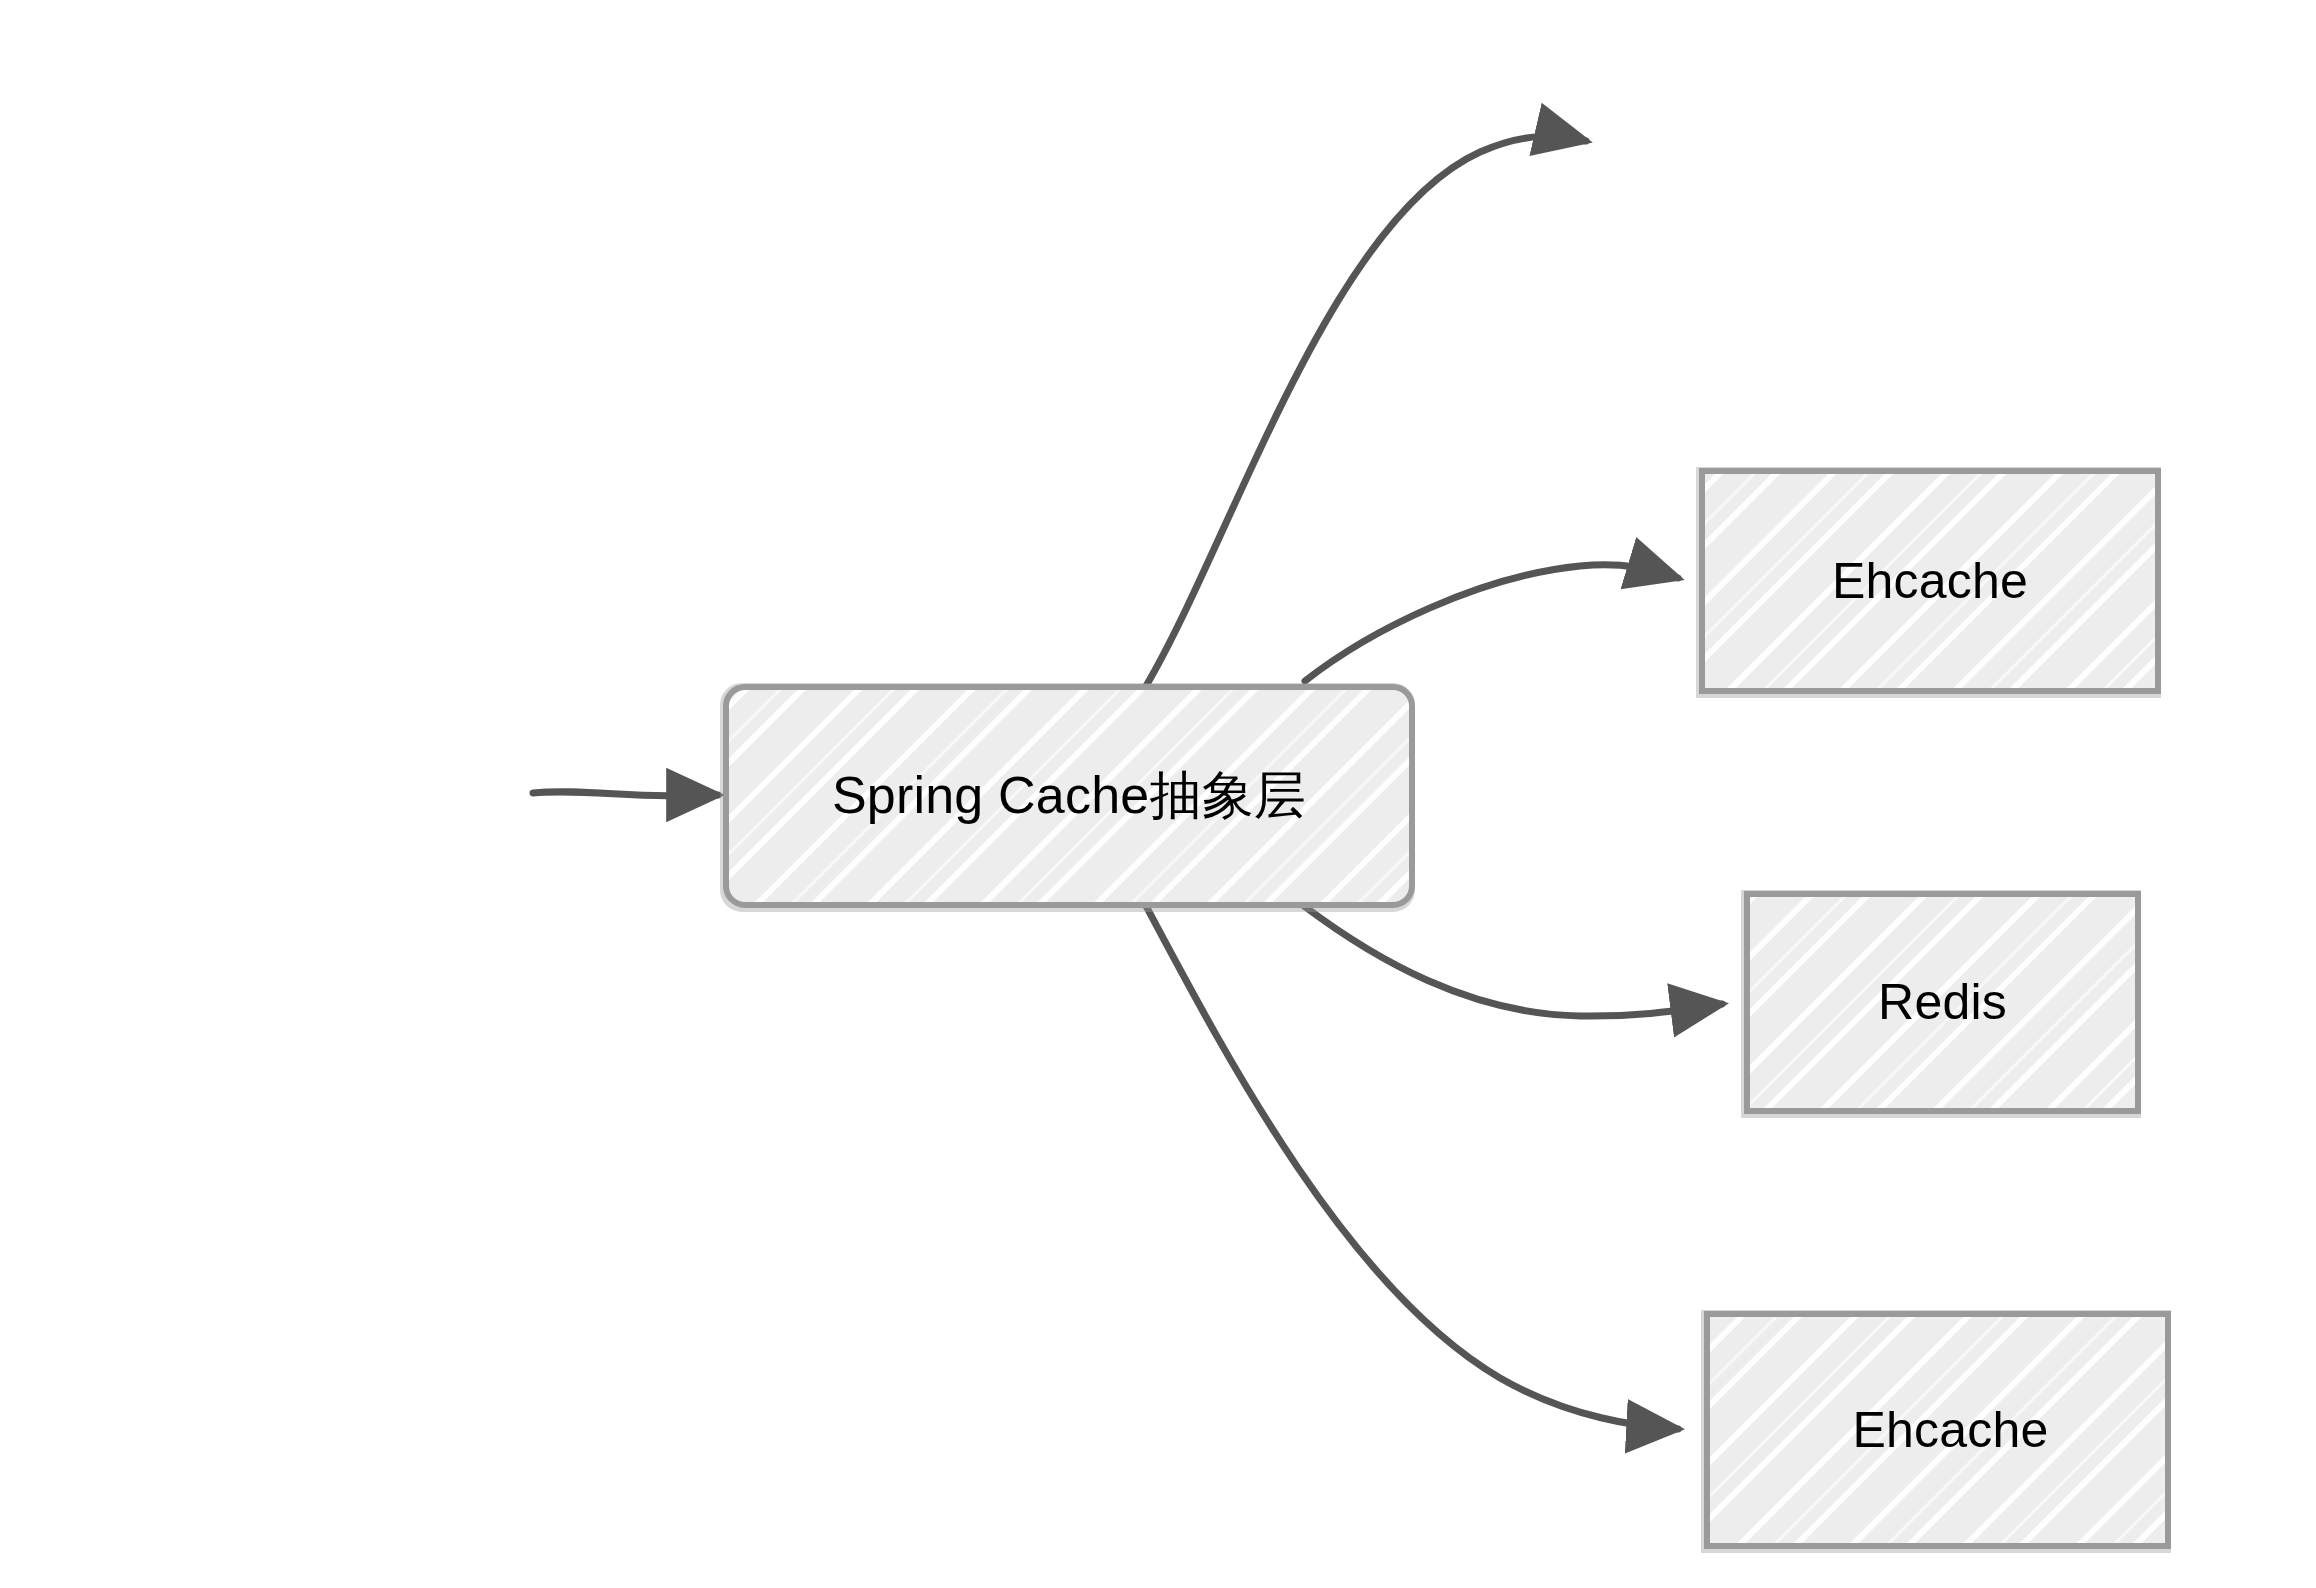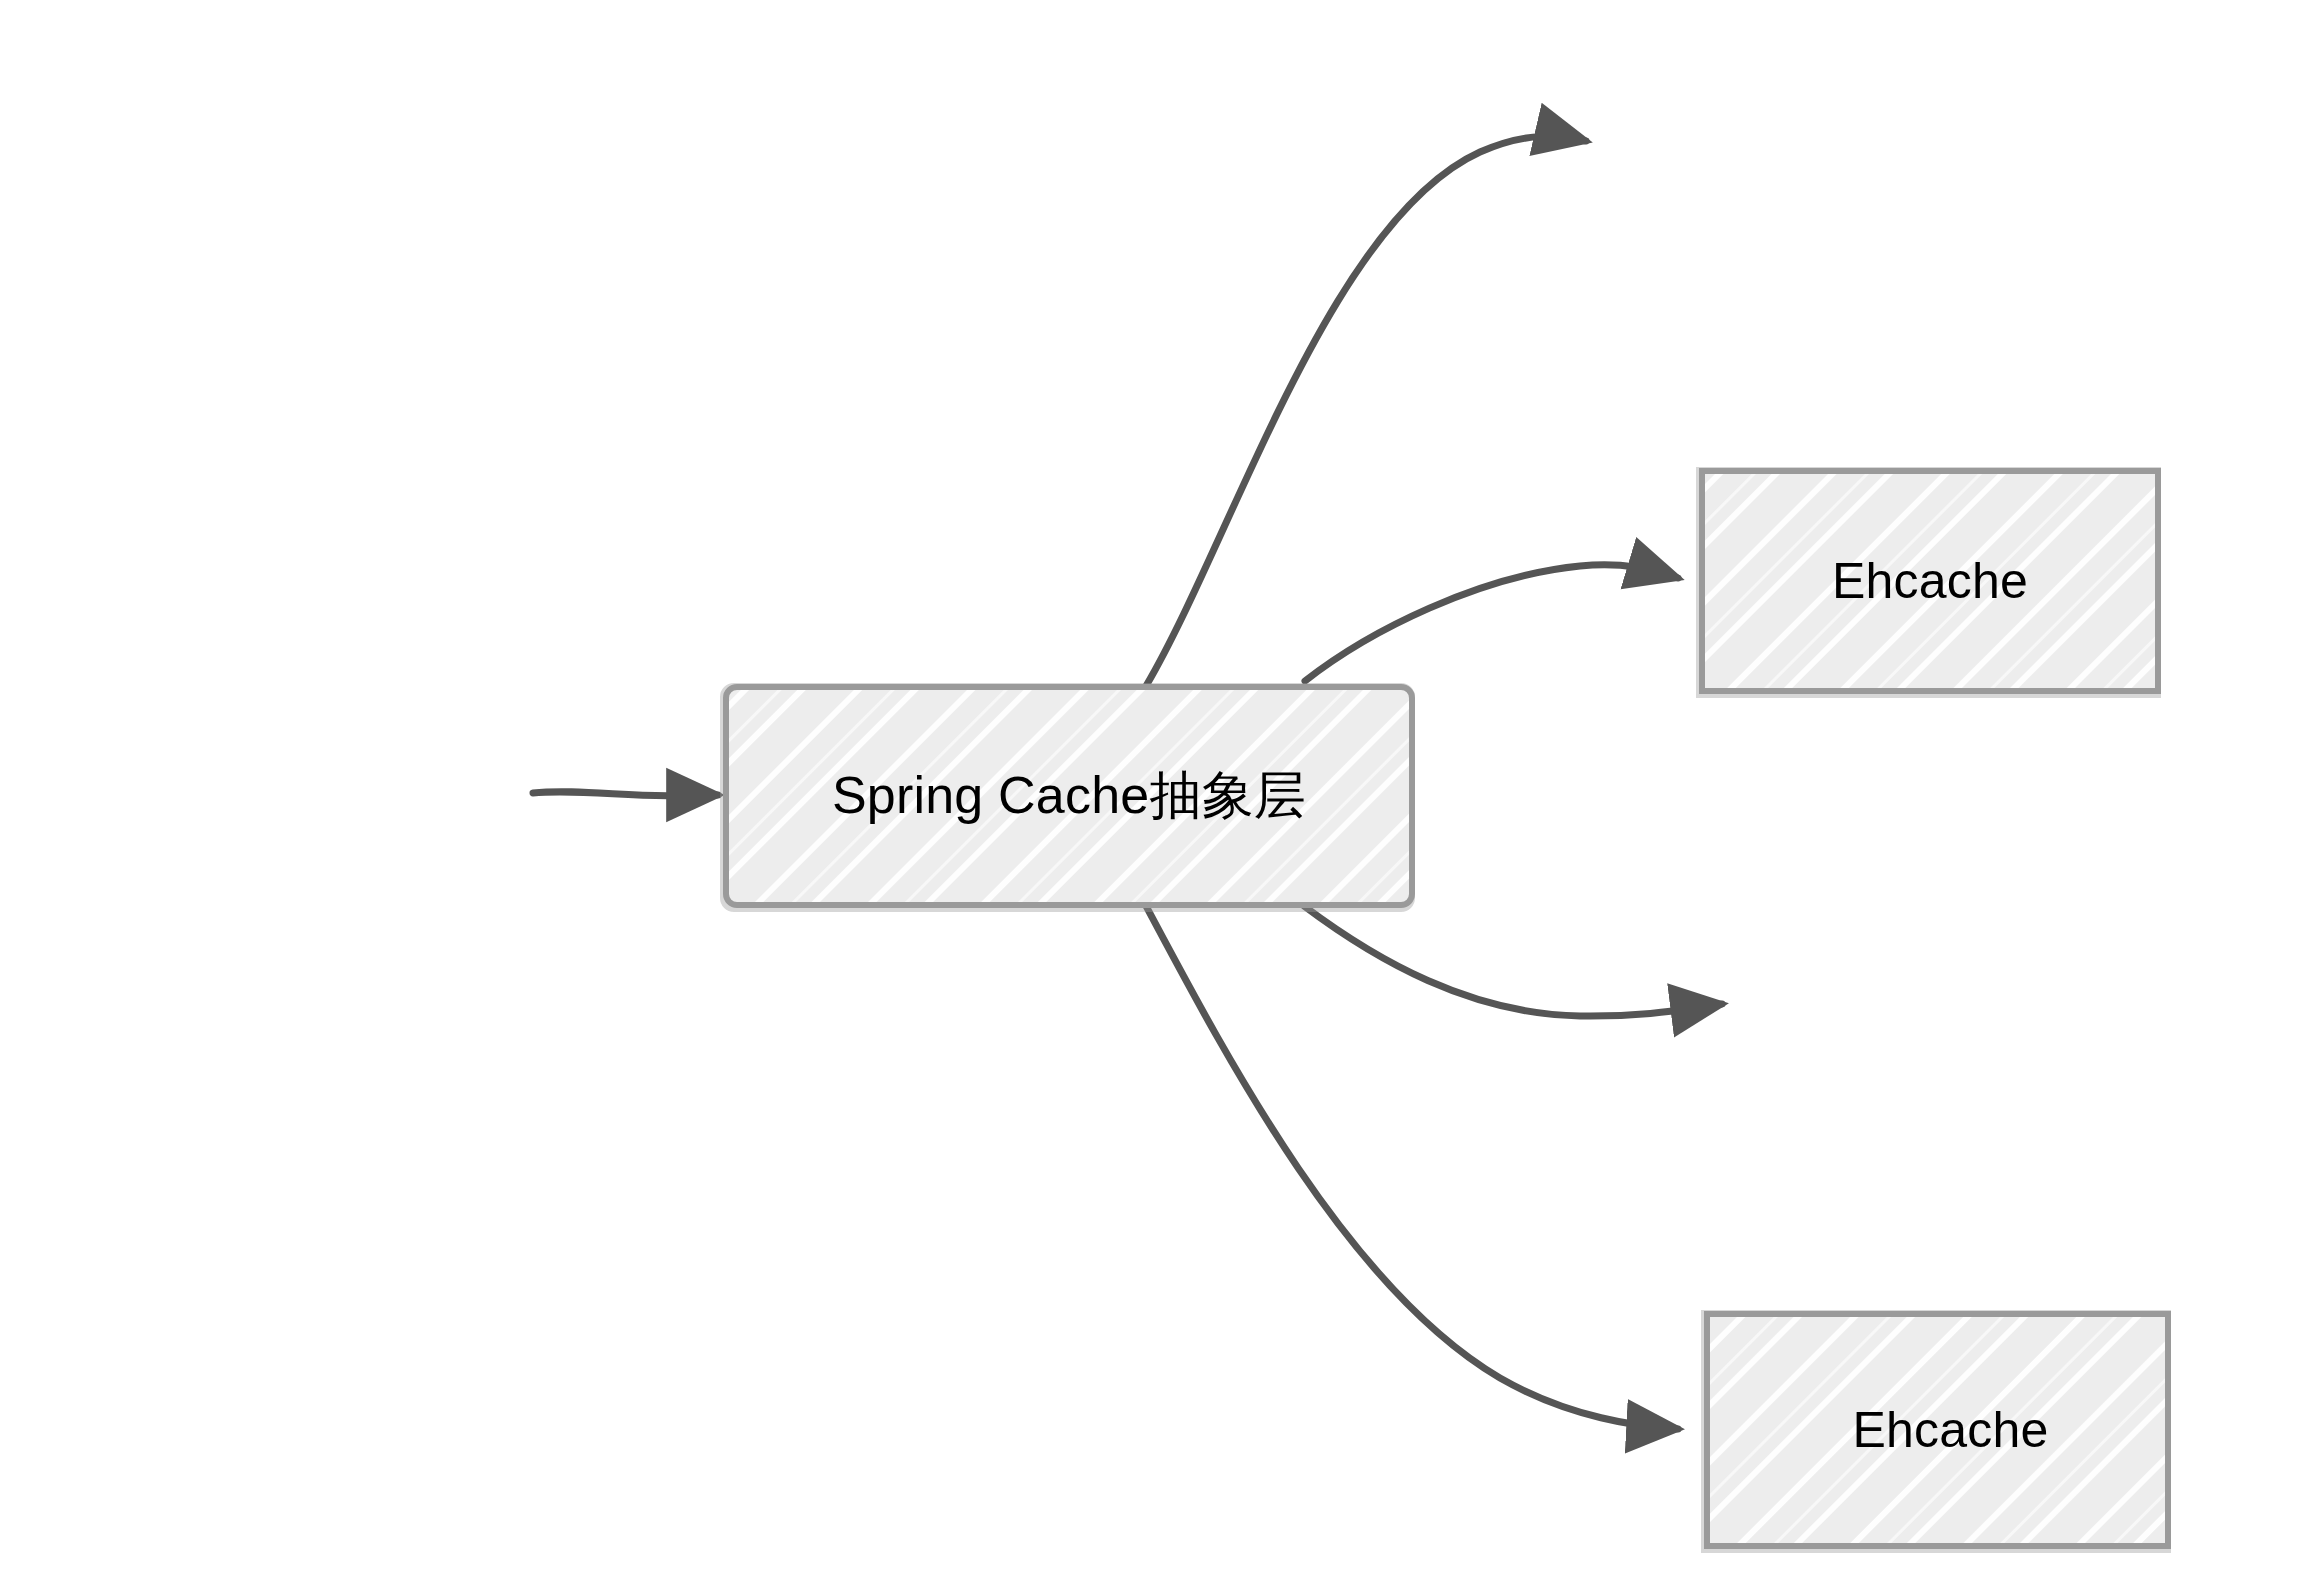--- a/index.html
+++ b/index.html
@@ -70,21 +70,21 @@
   .node-label {
     position: relative;
     z-index: 2;
     font-size: 50px;
     line-height: 1.1;
     letter-spacing: 0.2px;
     white-space: nowrap;
     color: #000000;
   }
   .node.rounded {
-    border-radius: 14px;
+    border-radius: 22px;
   }
   #node-business-code {
     left: 27px;  top: 682px;  width: 505px;  height: 218px;
   }
   #node-spring-cache {
     left: 723px; top: 684px;  width: 692px;  height: 224px;
   }
   #node-concurrentmap {
     left: 1606px; top: 44px;  width: 680px;  height: 222px;
   }
@@ -136,18 +136,21 @@
 
   <div class="node rounded" id="node-spring-cache">
     <span class="node-label">Spring Cache抽象层</span>
   </div>
 
 
   <div class="node" id="node-caffeine">
     <span class="node-label">Ehcache</span>
   </div>
 
+  <div class="node" id="node-redis">
+    <span class="node-label">Redis</span>
+  </div>
 
   <div class="node" id="node-ehcache">
     <span class="node-label">Ehcache</span>
   </div>
 
 </div>
 
 </body></html>

